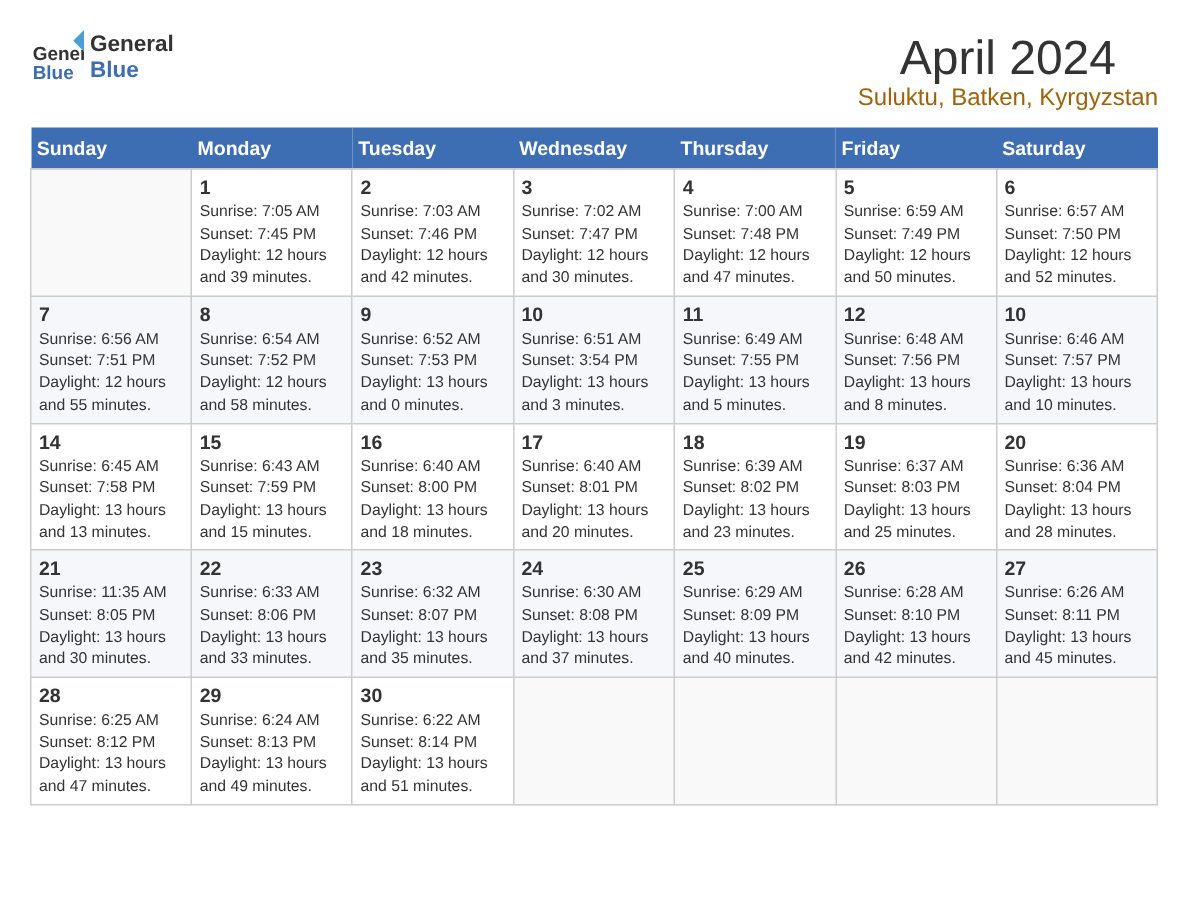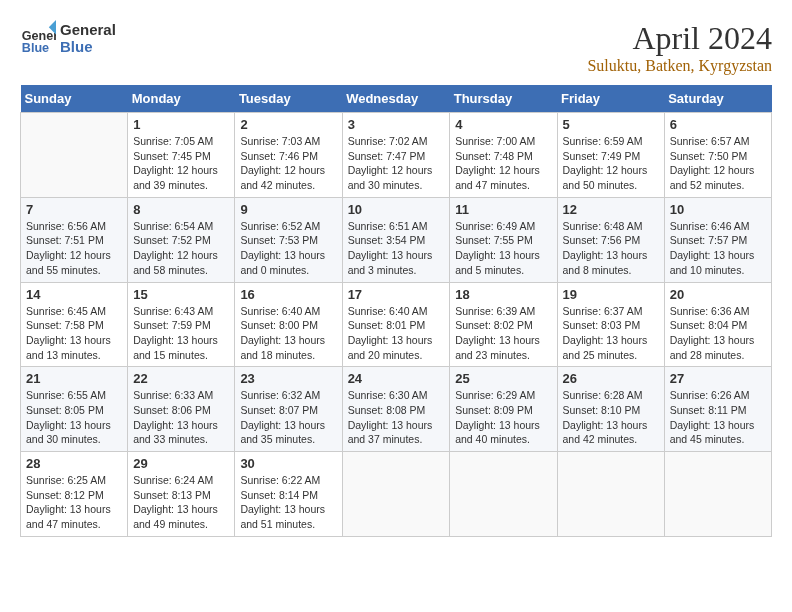--- a/index.html
+++ b/index.html
@@ -19,22 +19,21 @@
     .logo {
       display: flex;
       align-items: center;
     }
     .logo-icon {
       width: 36px;
       height: 36px;
       margin-right: 4px;
     }
     .title-block {
-      text-align: right;
-      font-family: Liberation Serif, serif;
+      text-align: center;
     }
     .month-title {
       font-size: 32px;
       color: #333;
       font-weight: normal;
     }
     .location-title {
       font-size: 16px;
       color: #a16207;
     }
@@ -277,21 +276,21 @@
           <span>Sunrise: 6:36 AM</span><br>
           <span>Sunset: 8:04 PM</span><br>
           <span>Daylight: 13 hours and 28 minutes.</span>
         </div>
       </td>
       </tr>
       <tr>
         <td>
         <span class="day-number">21</span>
         <div class="day-info">
-          <span>Sunrise: 6:55 AM</span><br>
+          <span>Sunrise: 11:35 AM</span><br>
           <span>Sunset: 8:05 PM</span><br>
           <span>Daylight: 13 hours and 30 minutes.</span>
         </div>
       </td>
         <td>
         <span class="day-number">22</span>
         <div class="day-info">
           <span>Sunrise: 6:33 AM</span><br>
           <span>Sunset: 8:06 PM</span><br>
           <span>Daylight: 13 hours and 33 minutes.</span>

